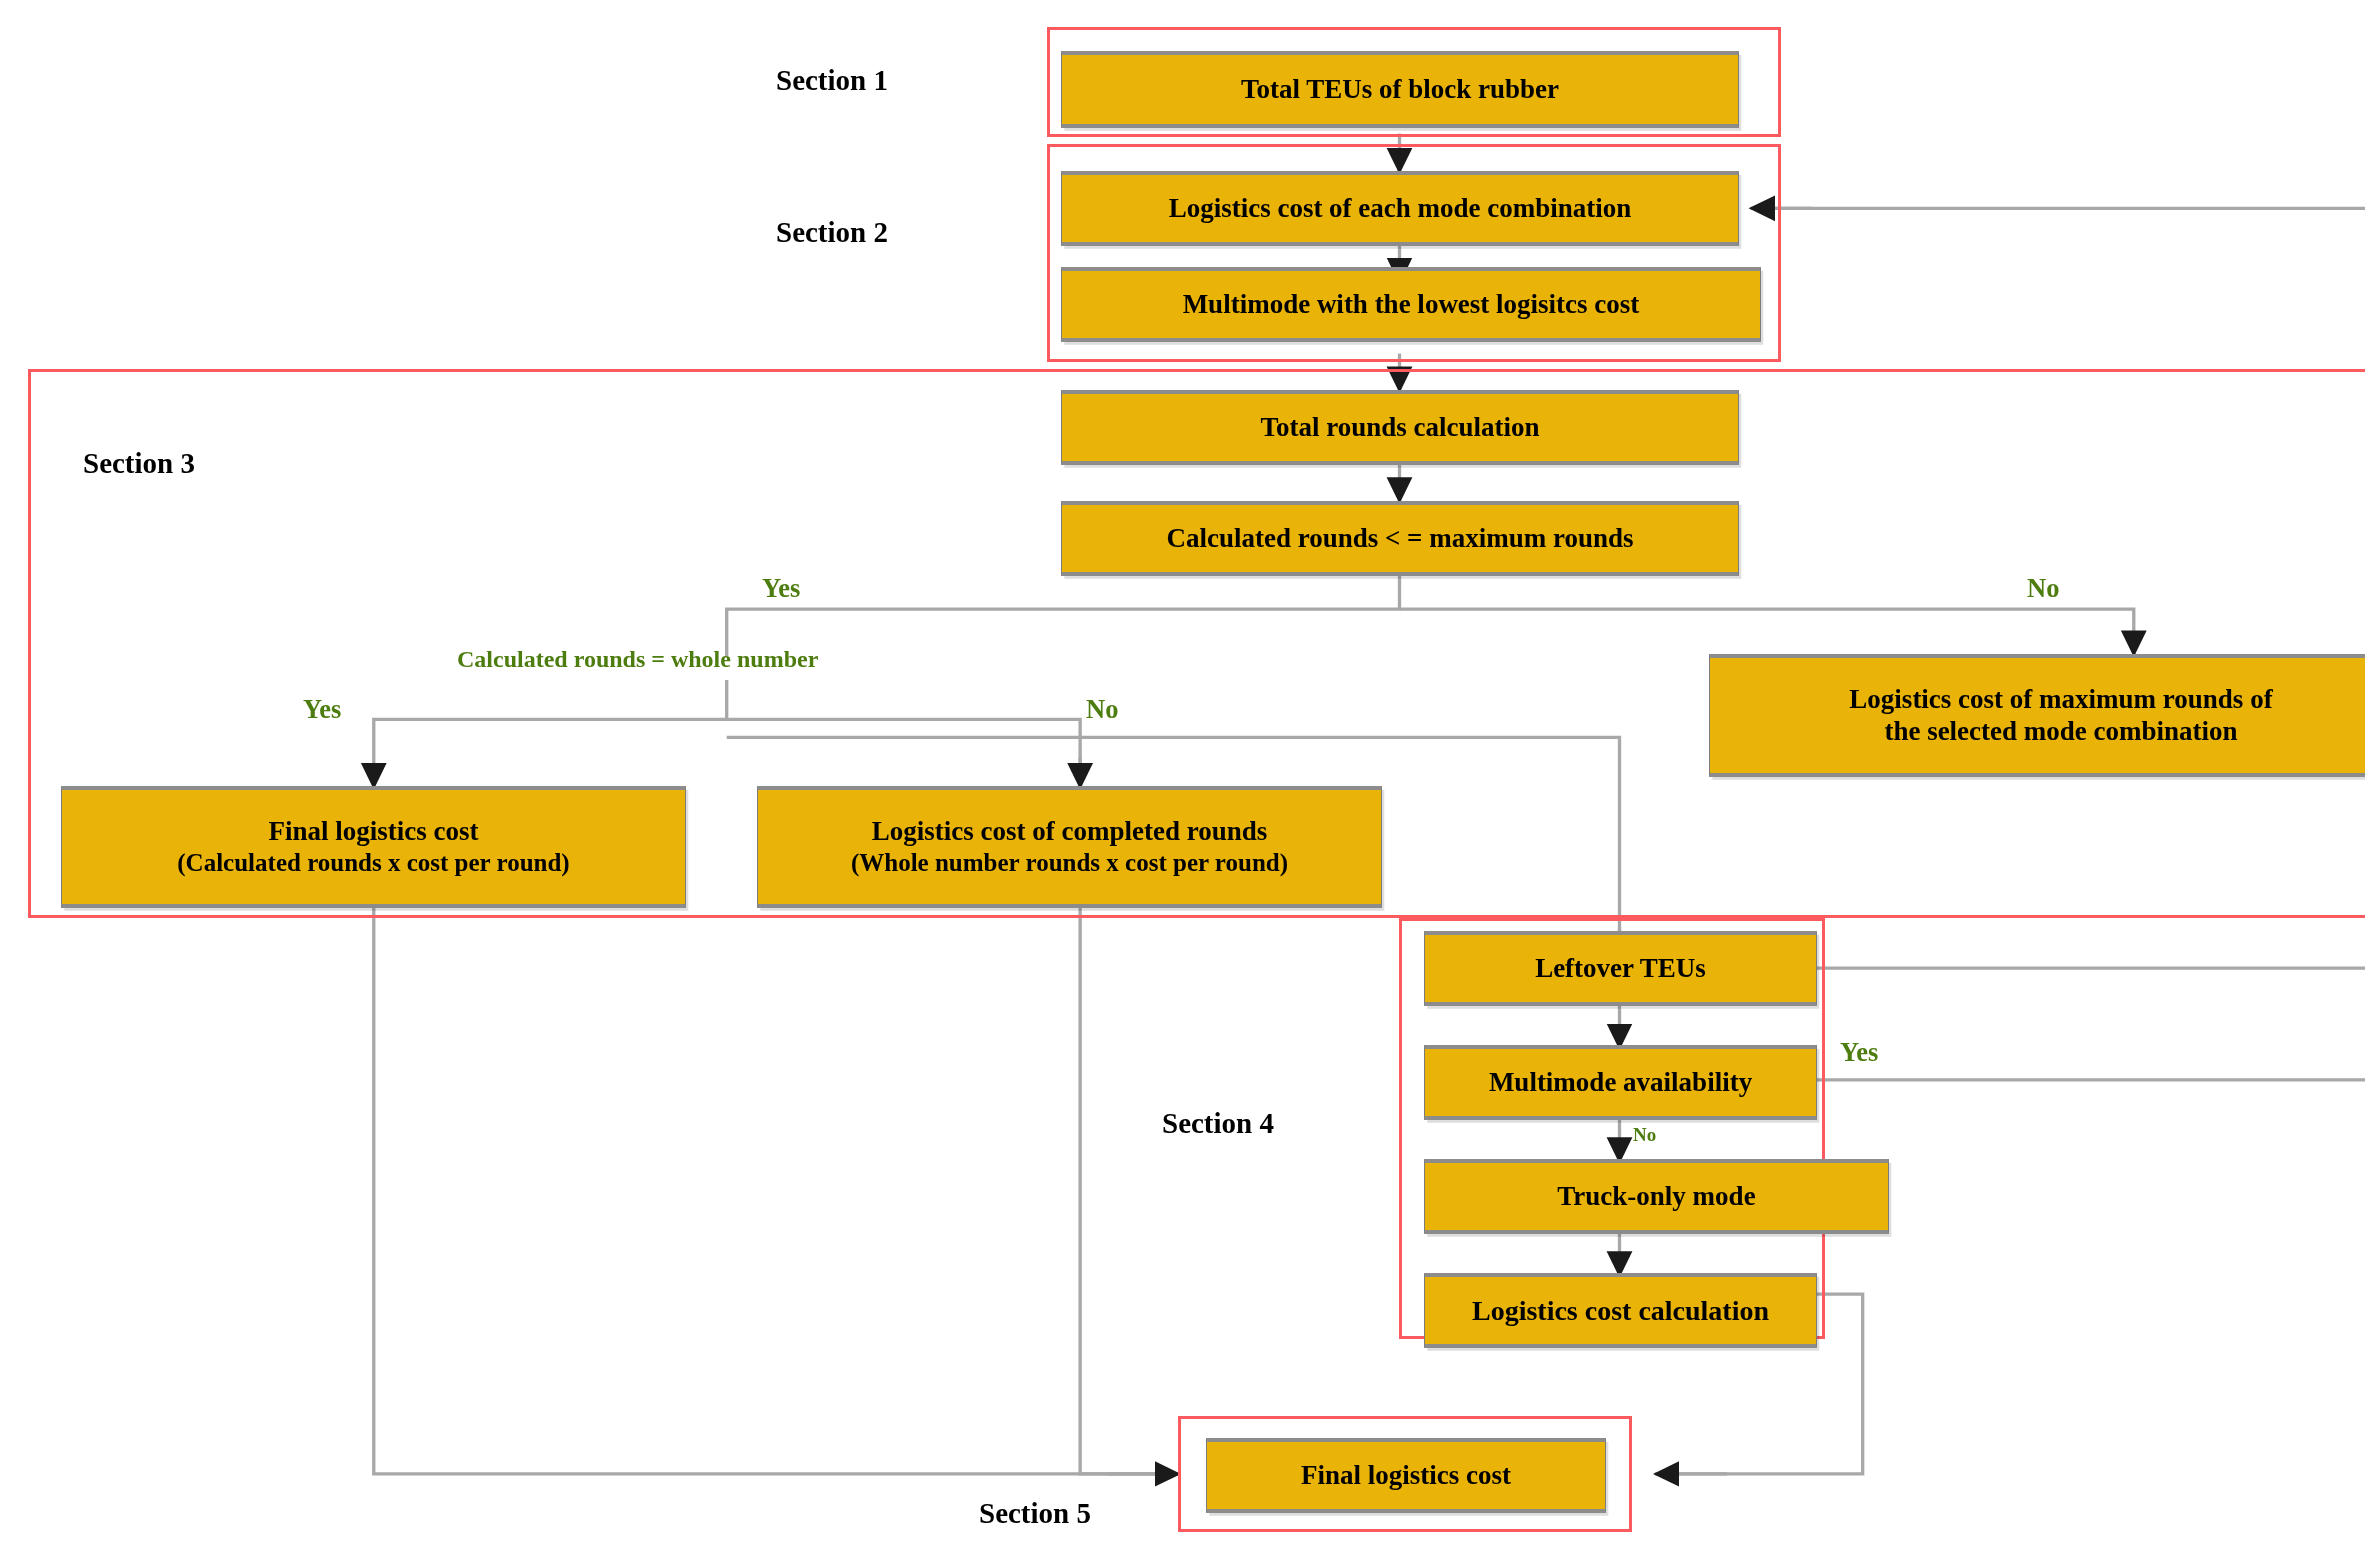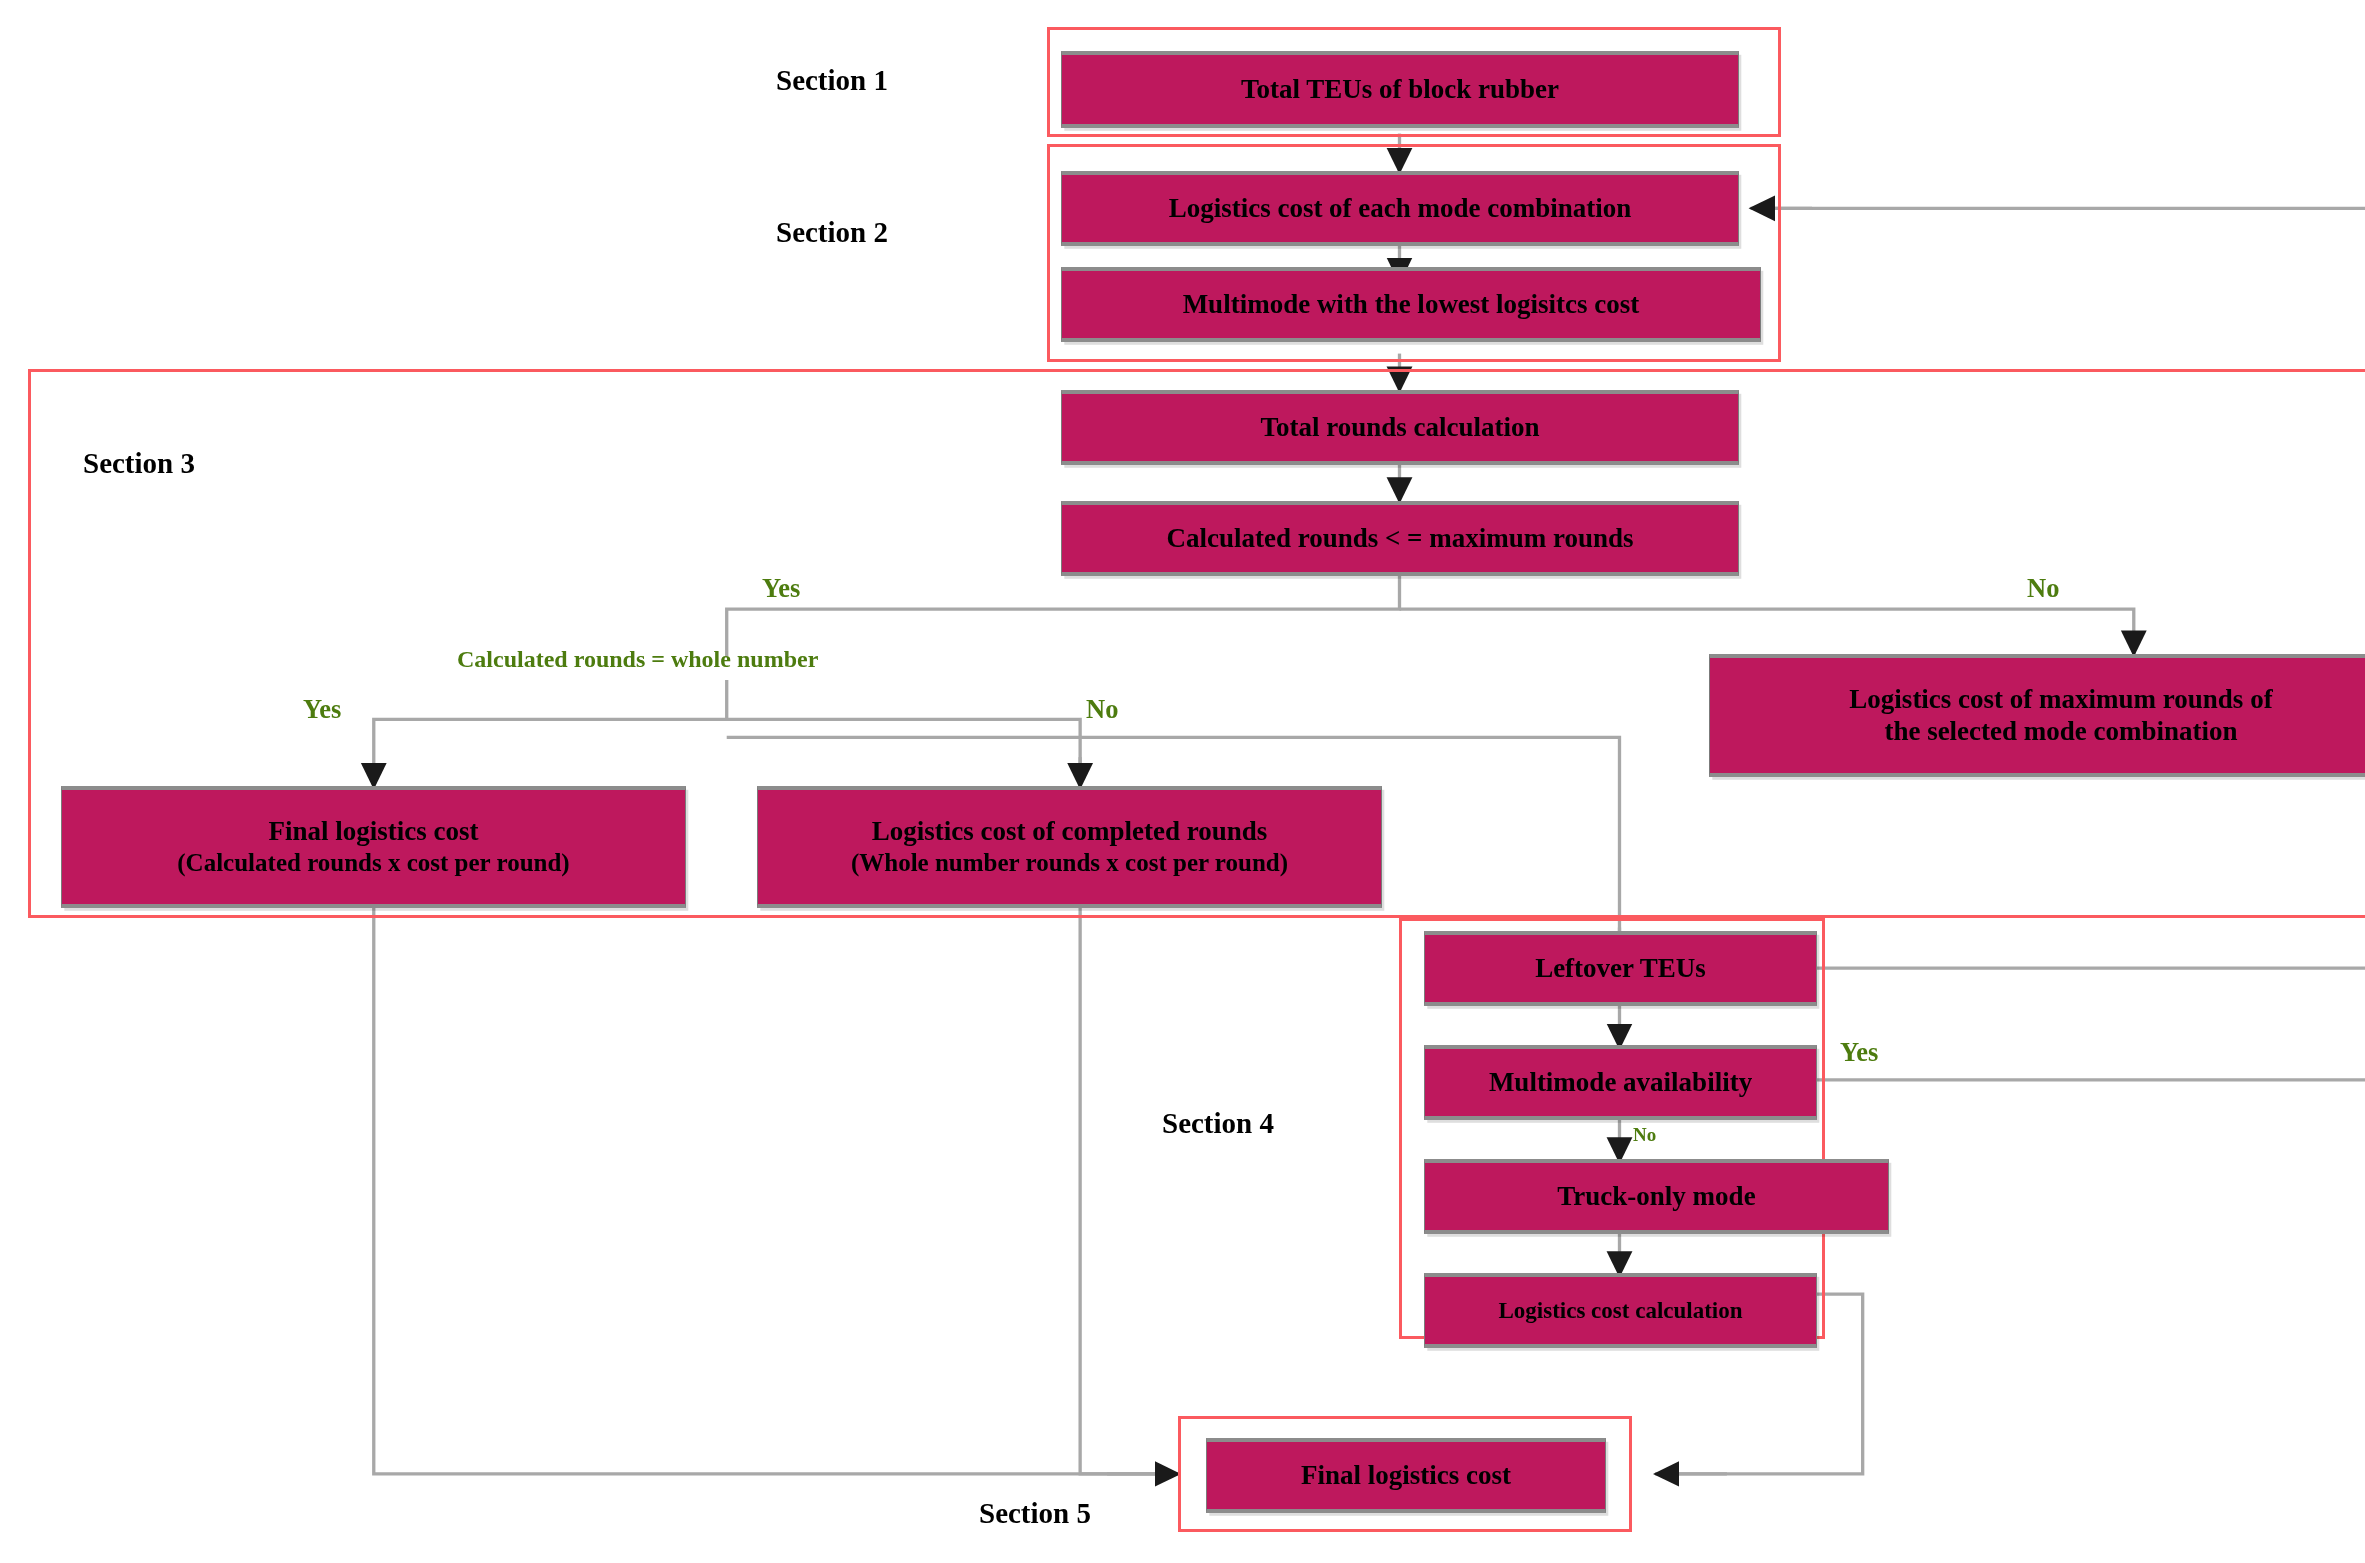--- a/index.html
+++ b/index.html
@@ -37,21 +37,21 @@
     font-weight: bold;
     font-size: 29px;
     color: #000;
     white-space: nowrap;
     line-height: 1;
   }
   
   .node {
     position: absolute;
     box-sizing: border-box;
-    background: #be185d;
+    background: #eab308;
     border: 1.9px solid #7b7b7b;
     border-top: 4.3px solid #8c8c8c;
     border-bottom: 4.3px solid #8c8c8c;
     box-shadow: 2.8px 3.3px 0 -0.5px rgba(0,0,0,0.13);
     display: flex;
     flex-direction: column;
     align-items: center;
     justify-content: center;
     text-align: center;
     padding: 1.9px 6.6px;
@@ -63,21 +63,21 @@
     white-space: nowrap;
     line-height: 1.18;
   }
   .node .line2 {
     font-weight: bold;
     font-size: 25px;
     color: #000;
     white-space: nowrap;
     line-height: 1.18;
   }
-  .node.small .line1 { font-size: 23px; }
+  .node.small .line1 { font-size: 28px; }
   
   .edge-label {
     position: absolute;
     font-weight: bold;
     font-size: 26.5px;
     color: #4d7c0f;
     white-space: nowrap;
     line-height: 1;
   }
   .edge-label.tiny { font-size: 19px; }

